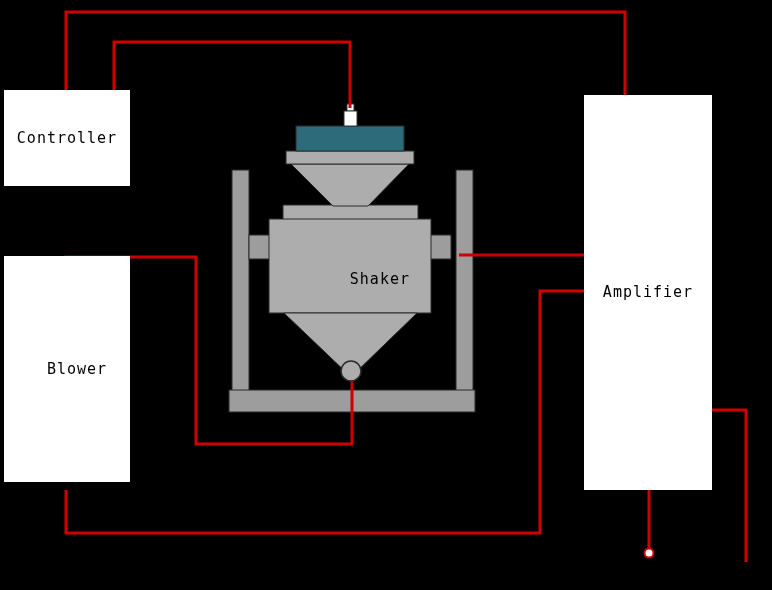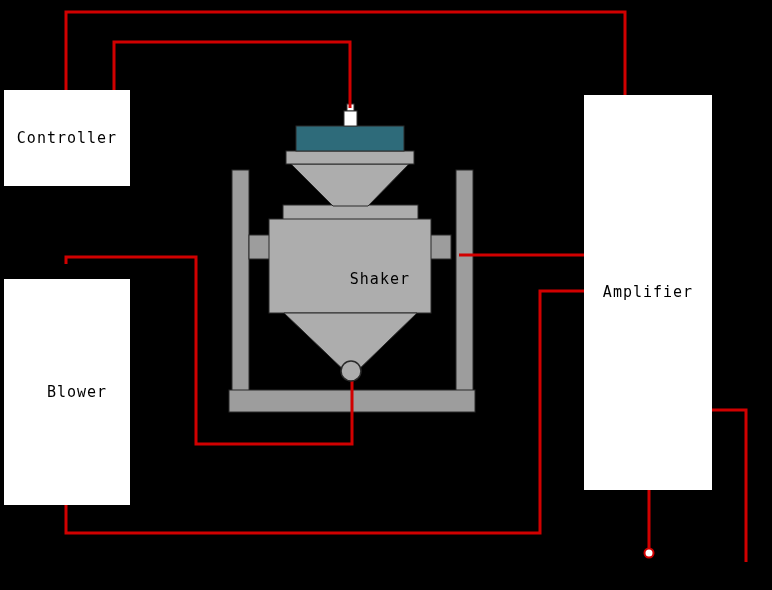--- a/index.html
+++ b/index.html
@@ -13,21 +13,21 @@
   }
   .layer { position:absolute; left:0; top:0; }
   .box {
     position:absolute;
     background: var(--c-box-bg, #fff);
     color: var(--c-box-text, #000);
     display:flex; align-items:center; justify-content:center;
     font-size:15px; letter-spacing:1px;
   }
   .box-controller { left:4px; top:90px; width:126px; height:96px; }
-  .box-blower    { left:4px; top:279px; width:126px; height:226px;padding-left:20px; }
+  .box-blower    { left:4px; top:256px; width:126px; height:226px;padding-left:20px; }
   .box-amplifier { left:584px; top:95px; width:128px; height:395px; display:block; }
   .amp-label { position:absolute; width:100%; text-align:center; font-size:15px; letter-spacing:1px; }
   .amp-label-top   { top:188px; }
   .amp-label-field { top:343px; }
   .shaker-label {
     position:absolute; left:290px; top:270px; width:120px; text-align:right;
     color:#000; font-size:15px; letter-spacing:1px;
   }
   .wire { fill:none; stroke: var(--c-wire, #d10000); stroke-width:3; }
   .metal { fill: var(--c-metal, #adadad); stroke: var(--c-outline, #2a2a2a); stroke-width:1; }

